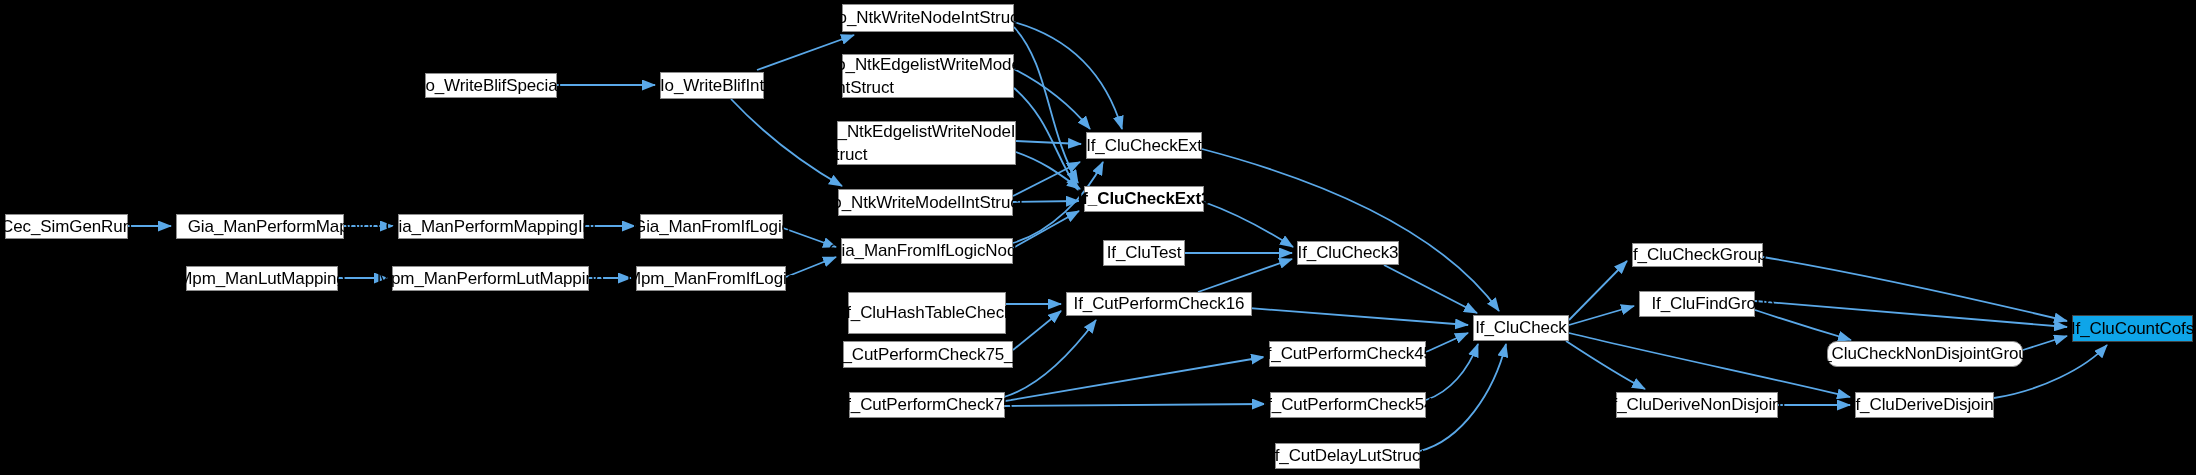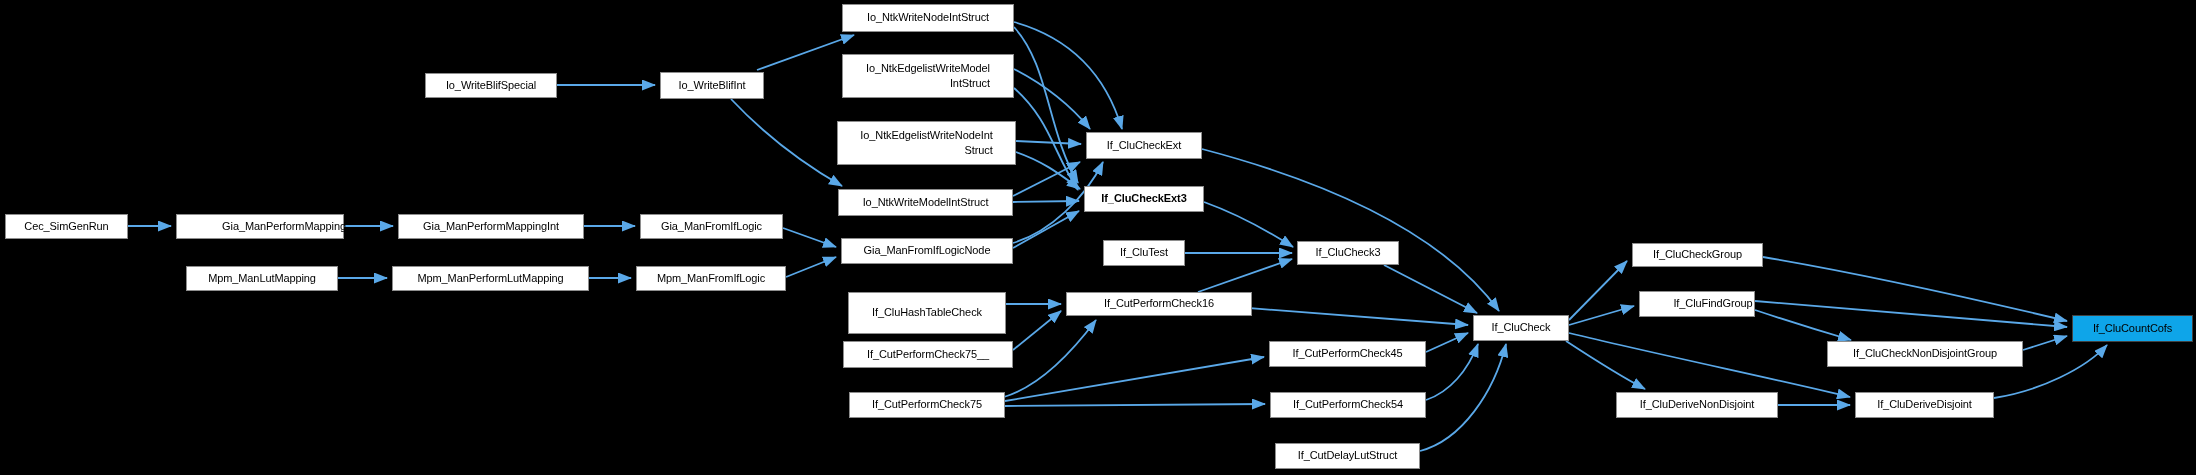--- a/index.html
+++ b/index.html
@@ -7,25 +7,25 @@
     position:relative;
     width:2196px;height:475px;
     background:#000;
     font-family:"Liberation Sans",sans-serif;
     overflow:hidden;
   }
   #edge-layer{position:absolute;left:0;top:0;width:2196px;height:475px;}
   .node{
     position:absolute;
     display:flex;align-items:center;justify-content:center;
-    text-align:right;
+    text-align:left;
     background:#ffffff;
     border:1.5px solid #8e8e8e;
     color:#000000;
-    font-size:11px;
+    font-size:17px;
     line-height:1.38;
     letter-spacing:-0.1px;
     white-space:pre-line;
     box-sizing:border-box;
     cursor:pointer;
   }
   .node.highlight{
     background:#0ea5e9;
     border-color:#424242;
     cursor:default;
@@ -112,17 +112,17 @@
     <div class="node" style="left: 1084px; top: 186px; width: 120px; height: 26px; font-weight: bold;">If_CluCheckExt3</div>
     <div class="node" style="left: 1103px; top: 240px; width: 82px; height: 26px;">If_CluTest</div>
     <div class="node" style="left: 1297px; top: 241px; width: 102px; height: 24px;">If_CluCheck3</div>
     <div class="node" style="left: 1066px; top: 292px; width: 186px; height: 24px;">If_CutPerformCheck16</div>
     <div class="node" style="left: 1269px; top: 341px; width: 157px; height: 26px;">If_CutPerformCheck45</div>
     <div class="node" style="left: 1270px; top: 392px; width: 156px; height: 26px;">If_CutPerformCheck54</div>
     <div class="node" style="left: 1275px; top: 443px; width: 145px; height: 26px;">If_CutDelayLutStruct</div>
     <div class="node" style="left: 1473px; top: 315px; width: 96px; height: 26px;">If_CluCheck</div>
     <div class="node" style="left: 1632px; top: 243px; width: 131px; height: 24px;">If_CluCheckGroup</div>
     <div class="node" style="left: 1639px; top: 291px; width: 116px; height: 26px; padding-left: 32px;">If_CluFindGroup</div>
-    <div class="node" style="left: 1827px; top: 341px; width: 196px; height: 26px;">If_CluCheckNonDisjointGroup</div>
+    <div class="node" style="left: 1827px; top: 341px; width: 196px; height: 26px; border-radius: 10px;">If_CluCheckNonDisjointGroup</div>
     <div class="node" style="left: 1616px; top: 392px; width: 162px; height: 26px;">If_CluDeriveNonDisjoint</div>
     <div class="node" style="left: 1855px; top: 392px; width: 139px; height: 26px;">If_CluDeriveDisjoint</div>
     <div class="node highlight" style="left: 2072px; top: 315px; width: 121px; height: 27px;">If_CluCountCofs</div>
   </div>
 
 </body></html>

